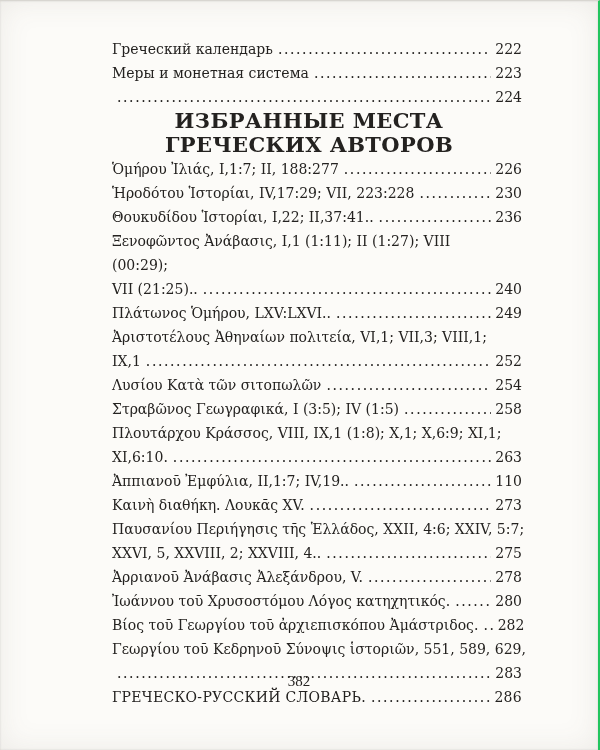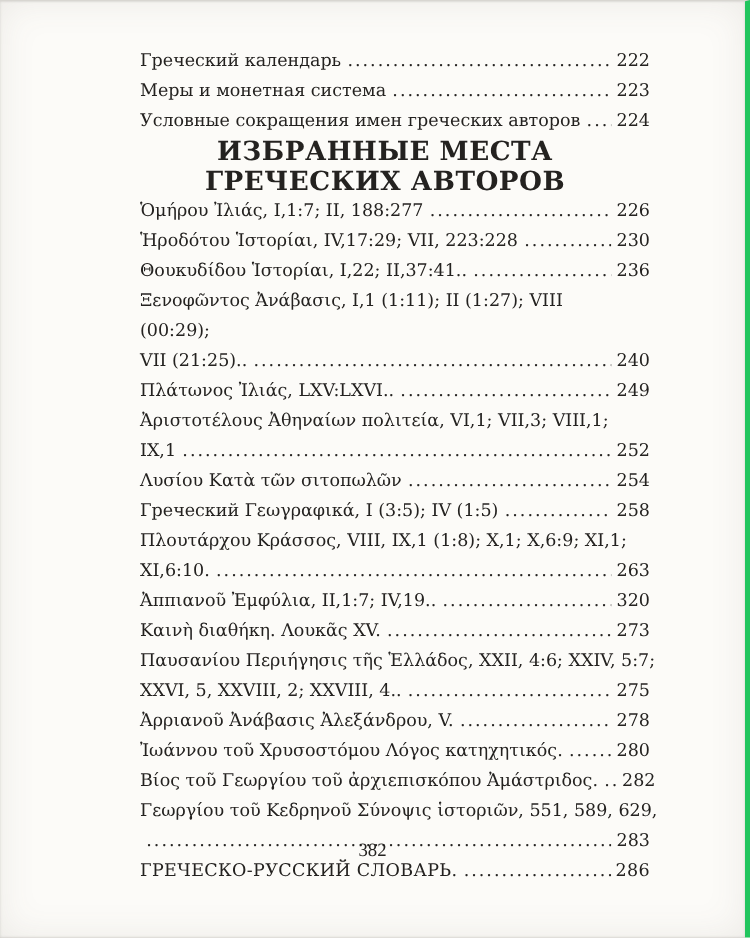--- a/index.html
+++ b/index.html
@@ -14,21 +14,21 @@
     color: #242220;
   }
   .scan {
     position: relative;
     width: 600px;
     height: 750px;
     background: #fcfbf8;
     overflow: hidden;
     box-shadow: inset 0 0 30px rgba(95,90,78,0.10), inset 0 0 2px rgba(60,55,50,0.18);
     border-top: 1px solid #d8d6d1;
-    border-right: 4px solid #22c55e;
+    border-right: 2px solid #22c55e;
     box-sizing: border-box;
   }
   .content {
     position: absolute;
     top: 36px;
     left: 112px;
     right: 76px;
   }
   .entry {
     font-size: 14px;
@@ -95,21 +95,20 @@
         </div>
         <div class="entry">
           <div class="line">
             <span class="text">Меры и монетная система</span>
             <span class="leader"></span>
             <span class="pagenum">223</span>
           </div>
         </div>
         <div class="entry">
           <div class="line">
-            <span class="text">Условные сокращения имен греческих авторов</span>
             <span class="leader"></span>
             <span class="pagenum">224</span>
           </div>
         </div>
       </div>
     <div class="heading">ИЗБРАННЫЕ МЕСТА ГРЕЧЕСКИХ АВТОРОВ</div>
     <div id="section-entries" class="entry-list">
         <div class="entry">
           <div class="line">
             <span class="text">Ὁμήρου Ἰλιάς, I,1:7; II, 188:277</span>
@@ -139,21 +138,21 @@
             <span class="text">(00:29);</span>
           </div>
           <div class="line">
             <span class="text">VII (21:25)..</span>
             <span class="leader"></span>
             <span class="pagenum">240</span>
           </div>
         </div>
         <div class="entry">
           <div class="line">
-            <span class="text">Πλάτωνος Ἰλιάς, LXV:LXVI..</span>
+            <span class="text">Πλάτωνος Ὁμήρου, LXV:LXVI..</span>
             <span class="leader"></span>
             <span class="pagenum">249</span>
           </div>
         </div>
         <div class="entry">
           <div class="line">
             <span class="text">Ἀριστοτέλους Ἀθηναίων πολιτεία, VI,1; VII,3; VIII,1;</span>
           </div>
           <div class="line">
             <span class="text">IX,1</span>
@@ -163,40 +162,40 @@
         </div>
         <div class="entry">
           <div class="line">
             <span class="text">Λυσίου Κατὰ τῶν σιτοπωλῶν</span>
             <span class="leader"></span>
             <span class="pagenum">254</span>
           </div>
         </div>
         <div class="entry">
           <div class="line">
-            <span class="text">Греческий Γεωγραφικά, I (3:5); IV (1:5)</span>
+            <span class="text">Στραβῶνος Γεωγραφικά, I (3:5); IV (1:5)</span>
             <span class="leader"></span>
             <span class="pagenum">258</span>
           </div>
         </div>
         <div class="entry">
           <div class="line">
             <span class="text">Πλουτάρχου Κράσσος, VIII, IX,1 (1:8); X,1; X,6:9; XI,1;</span>
           </div>
           <div class="line">
             <span class="text">XI,6:10.</span>
             <span class="leader"></span>
             <span class="pagenum">263</span>
           </div>
         </div>
         <div class="entry">
           <div class="line">
             <span class="text">Ἀππιανοῦ Ἐμφύλια, II,1:7; IV,19..</span>
             <span class="leader"></span>
-            <span class="pagenum">320</span>
+            <span class="pagenum">110</span>
           </div>
         </div>
         <div class="entry">
           <div class="line">
             <span class="text">Καινὴ διαθήκη. Λουκᾶς XV.</span>
             <span class="leader"></span>
             <span class="pagenum">273</span>
           </div>
         </div>
         <div class="entry">

